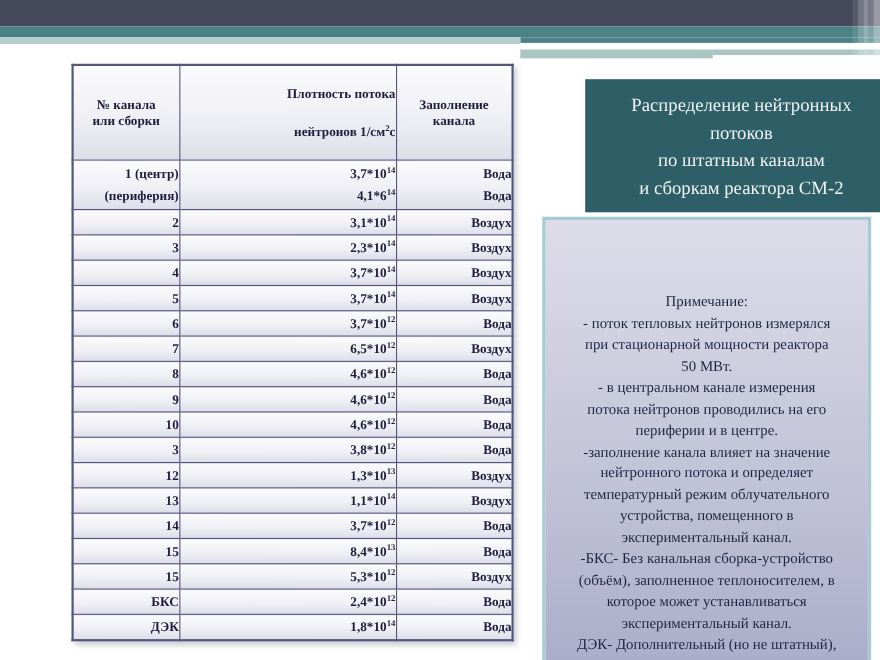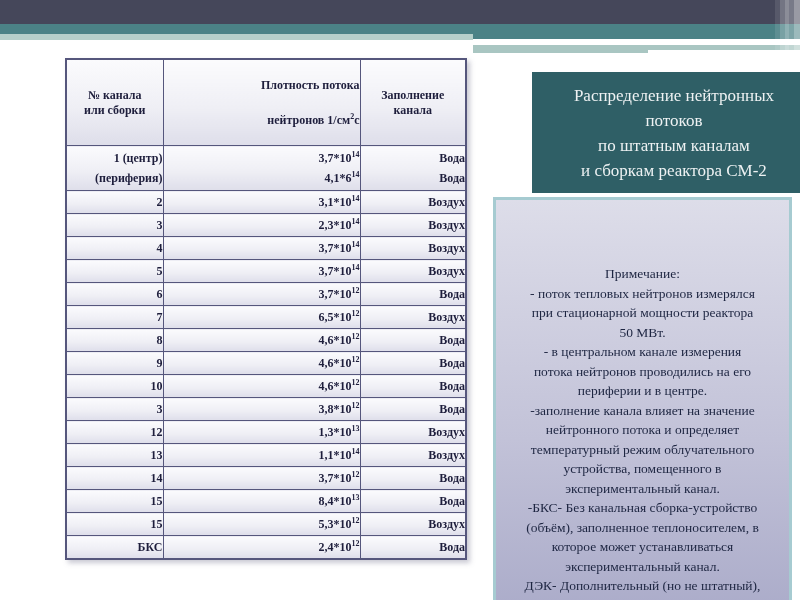--- a/index.html
+++ b/index.html
@@ -204,20 +204,25 @@
         <tr>
           <td><div>15</div></td>
           <td><div><span>5,3*10</span><sup>12</sup></div></td>
           <td><div>Воздух</div></td>
         </tr>
         <tr>
           <td><div>БКС</div></td>
           <td><div><span>2,4*10</span><sup>12</sup></div></td>
           <td><div>Вода</div></td>
         </tr>
+        <tr>
+          <td><div>ДЭК</div></td>
+          <td><div><span>1,8*10</span><sup>14</sup></div></td>
+          <td><div>Вода</div></td>
+        </tr>
       </tbody>
   </table>
 
   <div class="title-box">
     <div class="title-text">Распределение нейтронных
 потоков
 по штатным каналам
 и сборкам реактора СМ-2</div>
   </div>
 

